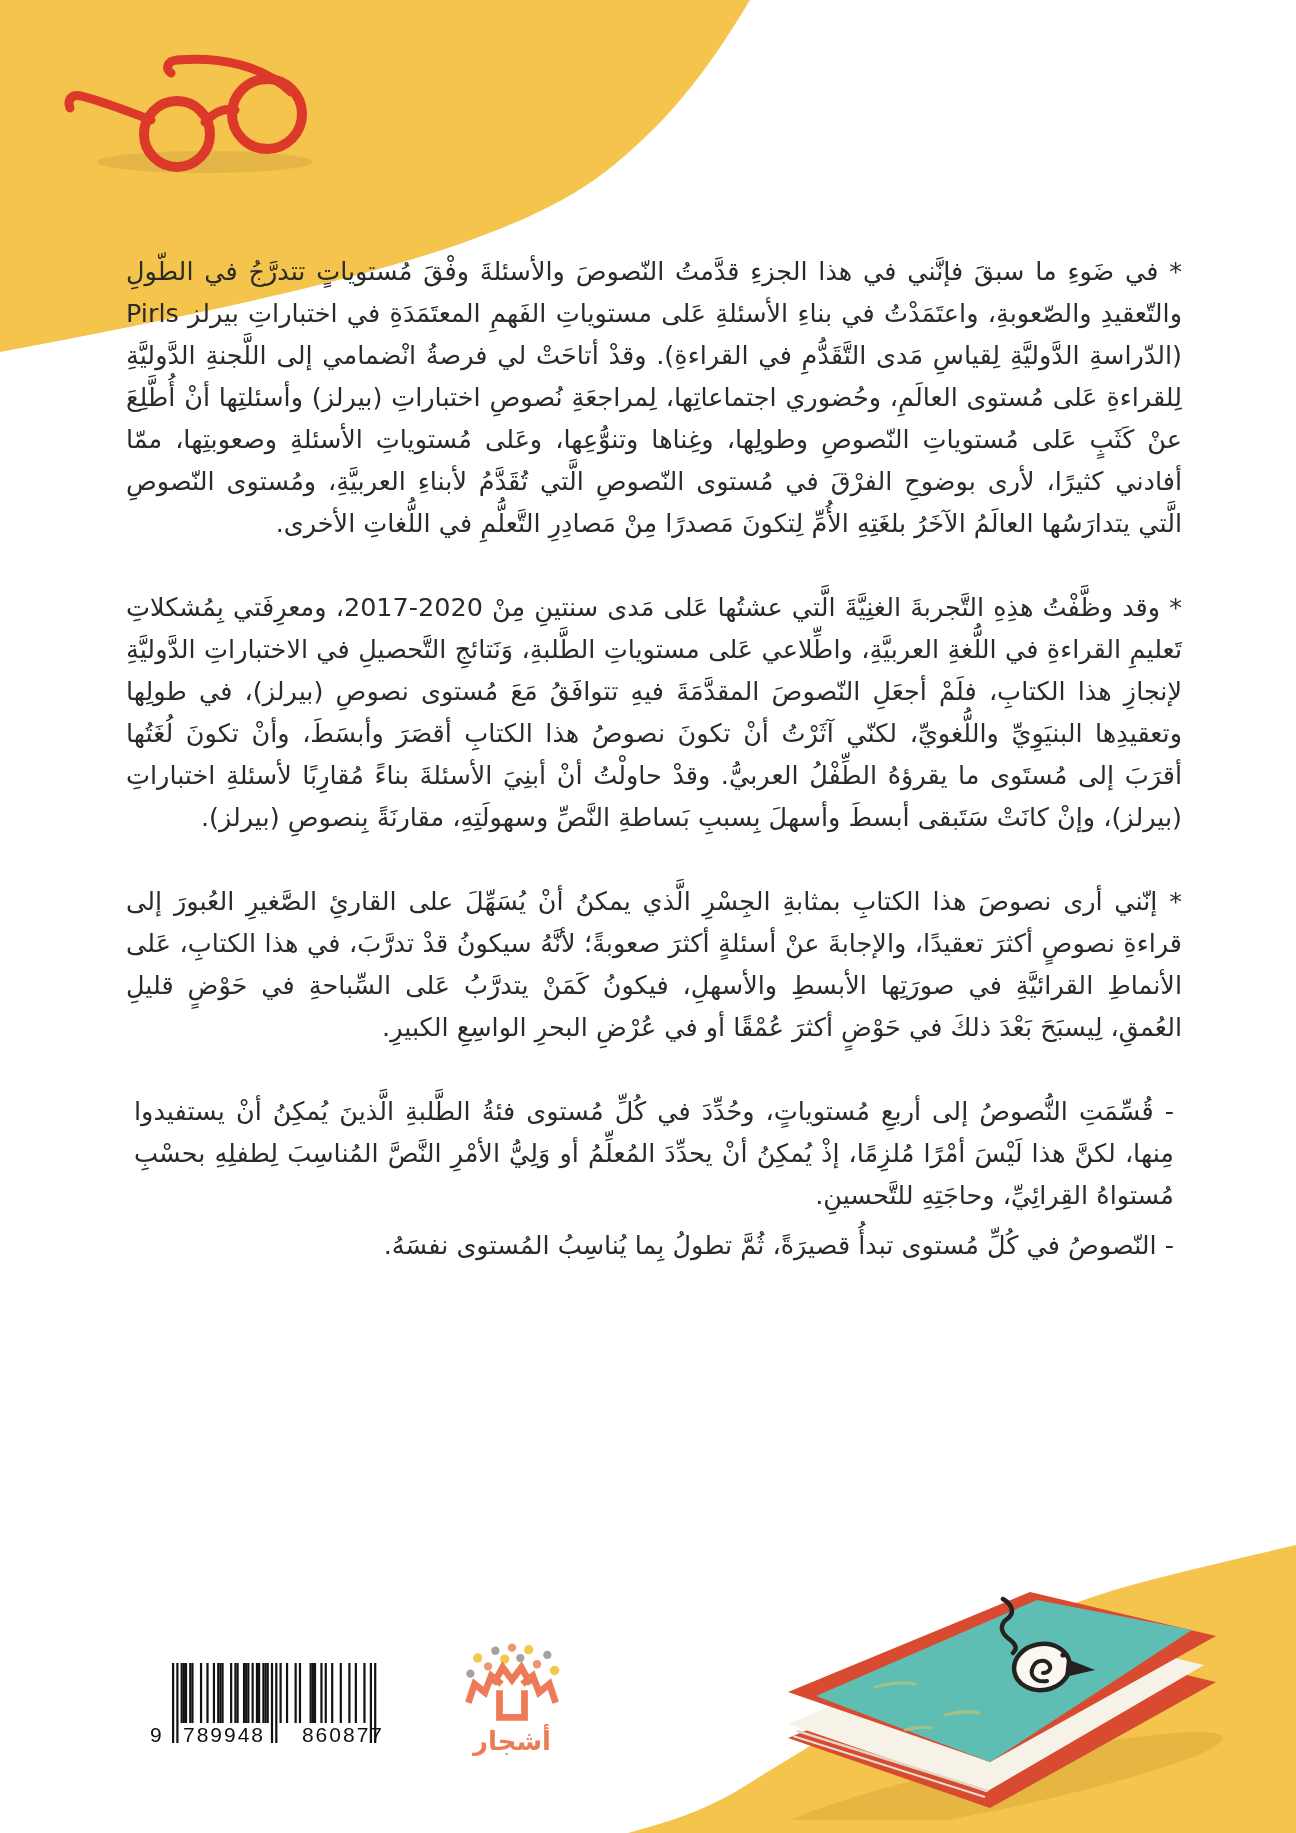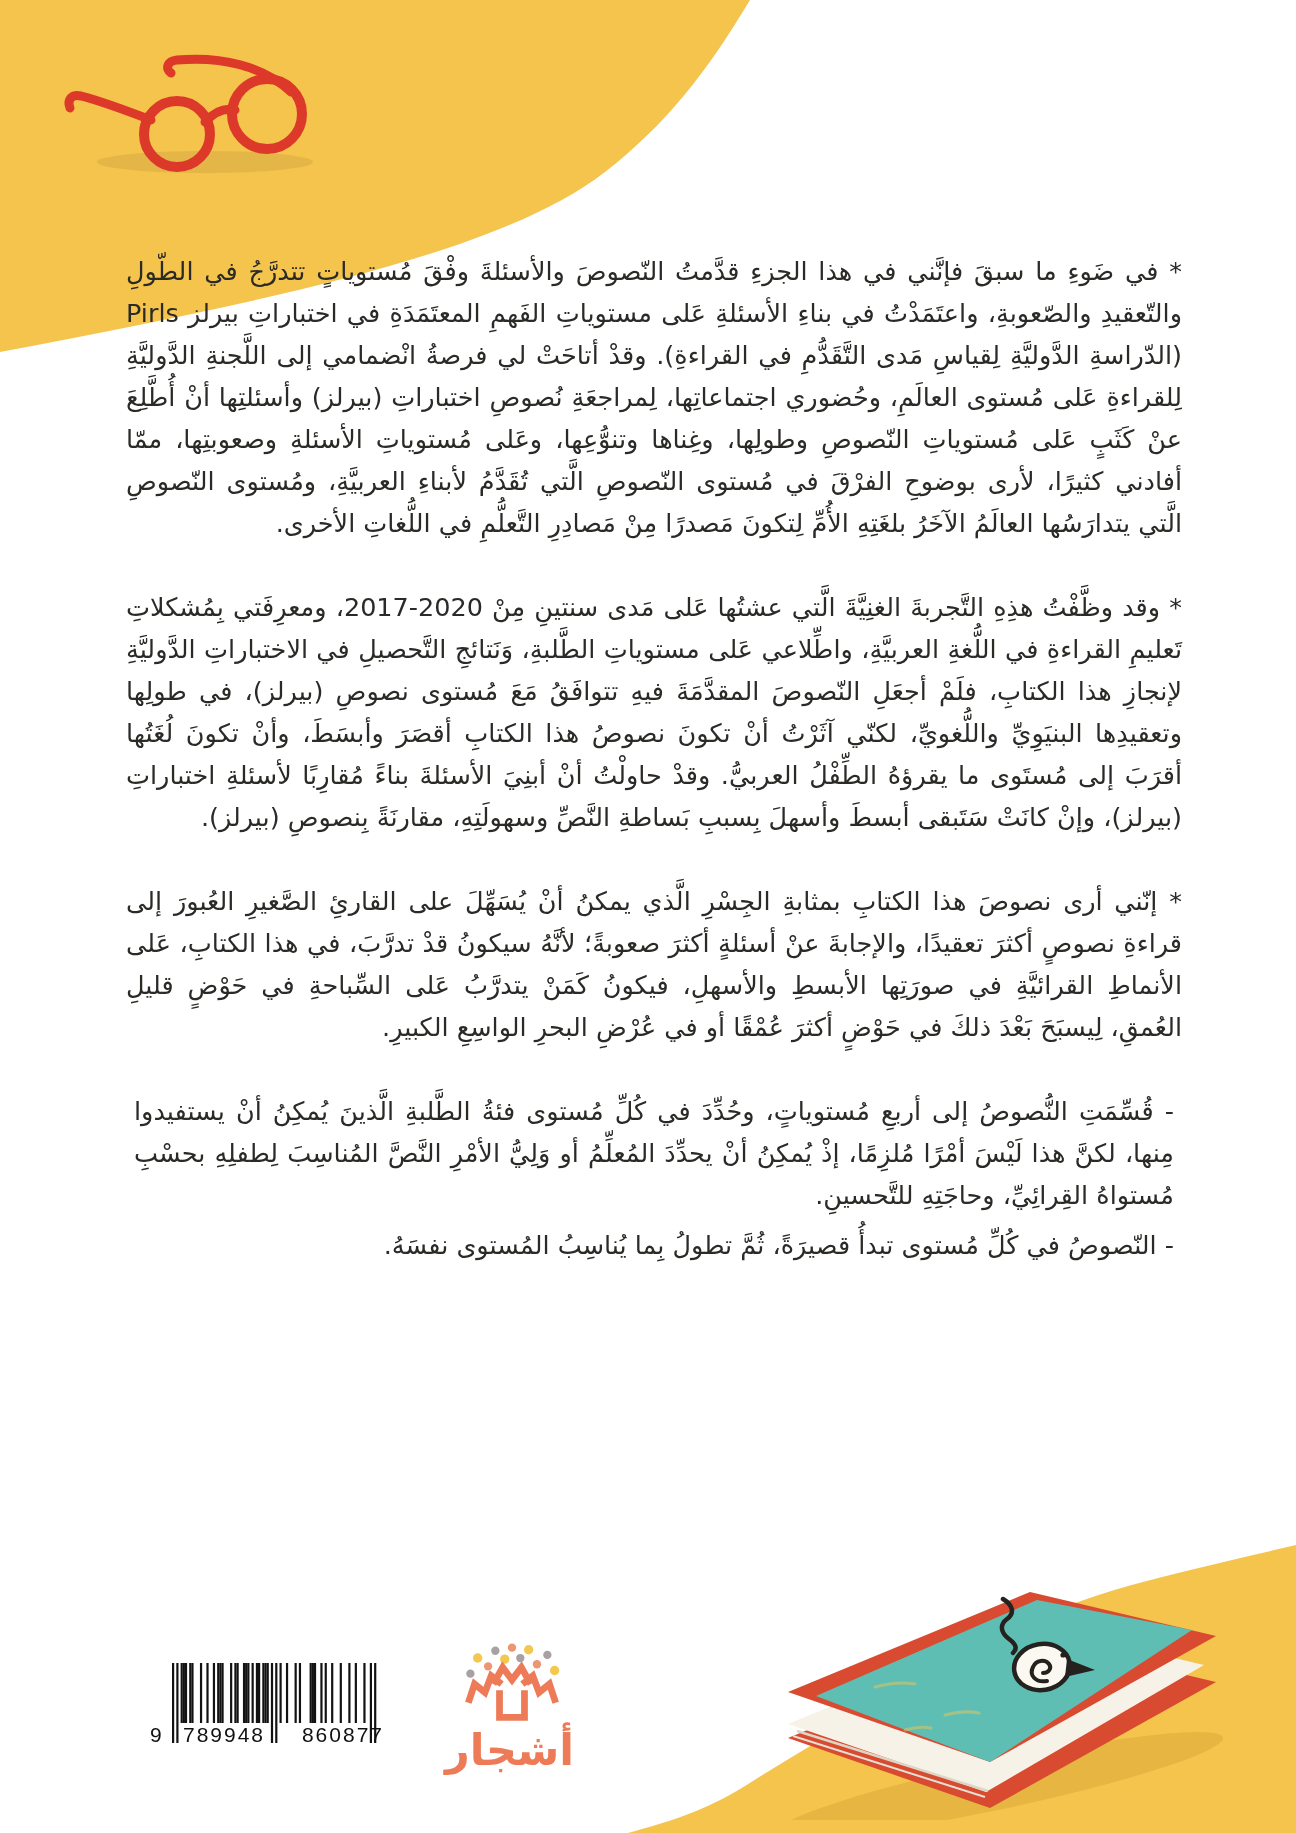--- a/index.html
+++ b/index.html
@@ -33,21 +33,21 @@
   .barcode{position:absolute;left:148px;top:1661px;width:260px;height:92px;}
   .barcode svg{position:absolute;left:0;top:0;}
   .bc-digits{position:absolute;left:0;top:62px;width:260px;height:26px;
     font-family:"Liberation Sans",sans-serif;font-size:21px;color:#111;}
   .bc-digits span{position:absolute;top:0;letter-spacing:2px;}
   .bc-prefix{left:2px;}
   .bc-g1{left:32px;width:88px;text-align:center;}
   .bc-g2{left:148px;width:88px;text-align:right;}
   
   .logo{position:absolute;left:450px;top:1642px;width:124px;text-align:center;}
-  .logo-word{font-weight:bold;font-size:43px;line-height:1.05;color:var(--c-coral);
+  .logo-word{font-weight:bold;font-size:26px;line-height:1.05;color:var(--c-coral);
     font-family:"DejaVu Sans",sans-serif;direction:rtl;}
 </style>
 </head>
 <body>
 
 <div class="page">
 
   <svg class="abs" style="left:0;top:0;" width="1296" height="380" viewBox="0 0 1296 380" preserveAspectRatio="none">
     <path d="M0,0 L750,0 C705,75 665,125 605,172 C505,250 285,298 0,352 Z" style="fill:var(--c-yellow)"></path>
   </svg>

